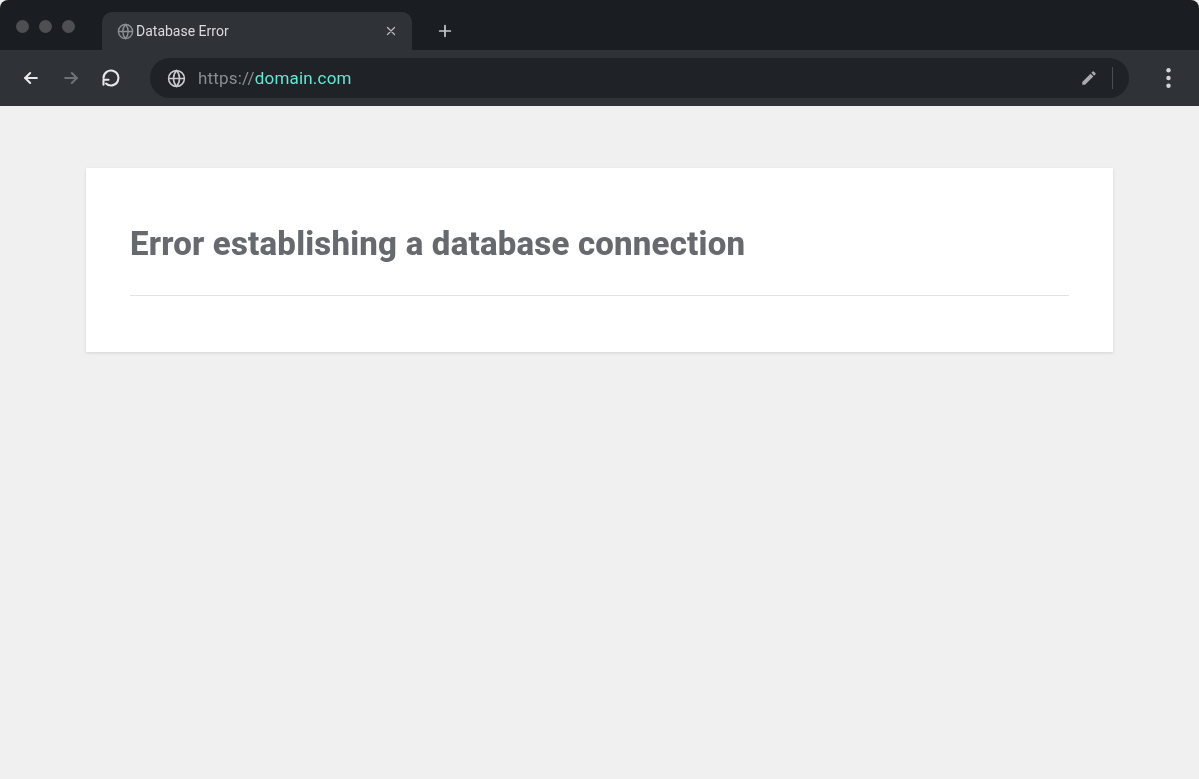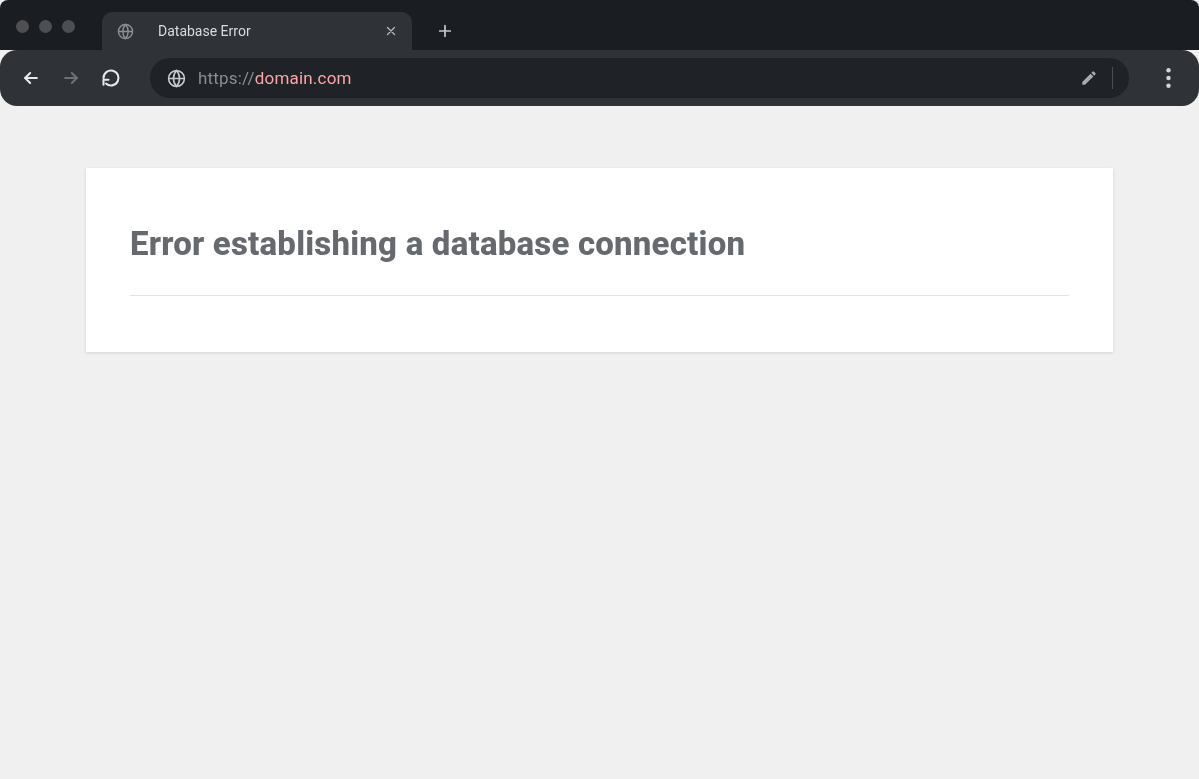--- a/index.html
+++ b/index.html
@@ -40,21 +40,21 @@
 
     .tab {
       margin-left: 90px;
       background: #2f3237;
       height: 38px;
       border-radius: 10px 10px 0 0;
       display: flex;
       align-items: center;
       padding: 0 12px 0 14px;
       min-width: 310px;
-      gap: 24px;
+      gap: 2px;
     }
     .tab .favicon {
       width: 18px; height: 18px;
       border-radius: 50%;
       display: inline-flex;
       align-items: center;
       justify-content: center;
       color: #8c8f93;
       flex-shrink: 0;
     }
@@ -87,21 +87,20 @@
     }
 
     
     .toolbar {
       background: #2f3237;
       height: 56px;
       display: flex;
       align-items: center;
       padding: 0 14px;
       gap: 6px;
-      border-radius: 17px;
     }
     .nav-btn {
       width: 34px; height: 34px;
       border-radius: 50%;
       display: inline-flex;
       align-items: center;
       justify-content: center;
       color: #e7e8ea;
       cursor: pointer;
     }
@@ -127,21 +126,21 @@
       justify-content: center;
     }
     .url-text {
       font-size: 17px;
       letter-spacing: 0.2px;
       white-space: nowrap;
       display: flex;
       align-items: baseline;
     }
     .url-scheme { color: #8a8d91; }
-    .url-host   { color: #fca5a5; }
+    .url-host   { color: #5eead4; }
     .url-rest   { color: #8a8d91; }
 
     .omnibox-right {
       position: absolute;
       right: 16px;
       display: flex;
       align-items: center;
       gap: 14px;
     }
     .pen-icon { color: #a8aaad; display:inline-flex; }

